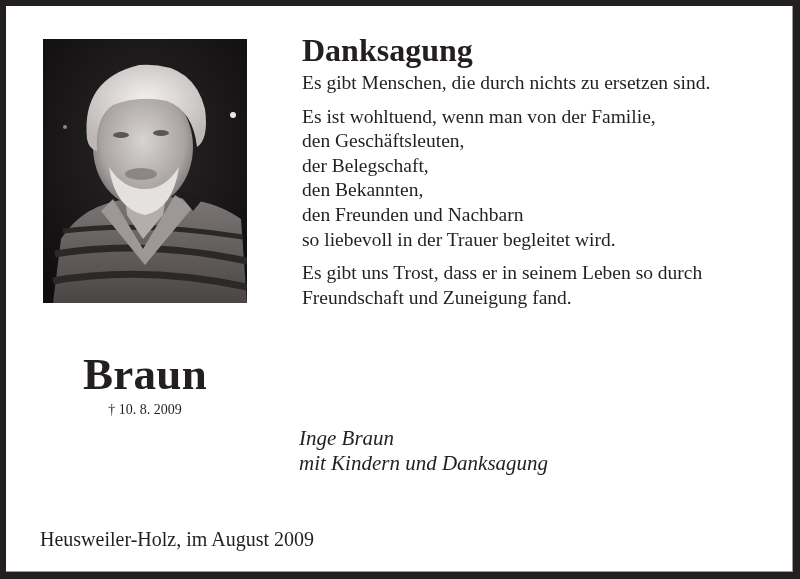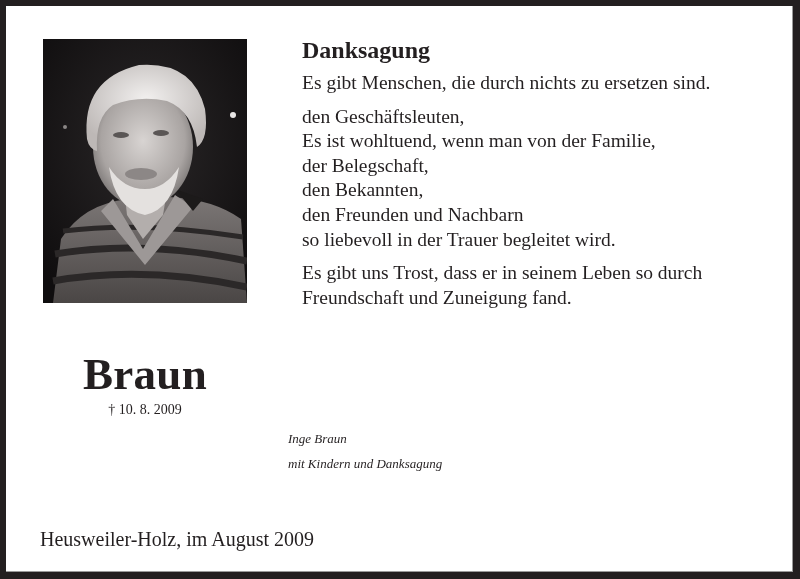--- a/index.html
+++ b/index.html
@@ -45,36 +45,36 @@
       margin-top: 1px;
     }
 
     .right-col {
       position: absolute;
       left: 296px; top: 29px;
       width: 480px;
     }
     .heading {
       font-weight: bold;
-      font-size: 24px;
+      font-size: 32px;
       line-height: 30px;
       margin: 0 0 6px 0;
     }
     .para {
       font-size: 19.5px;
       line-height: 24.6px;
       margin: 0 0 9px 0;
     }
     .para .line { display: block; white-space: nowrap; }
 
     .signature {
       position: absolute;
-      left: 282px; top: 420px;
+      left: 293px; top: 420px;
       font-style: italic;
-      font-size: 13px;
+      font-size: 21px;
       line-height: 25px;
     }
     .signature .line { display: block; white-space: nowrap; }
 
     .footer {
       position: absolute;
       left: 34px; top: 520px;
       font-size: 20px;
       line-height: 26px;
       white-space: nowrap;
@@ -141,22 +141,22 @@
     <div class="heading">Danksagung</div>
 
     <div class="para">
       <span class="line">Es gibt Menschen, die durch nichts zu ersetzen sind.</span>
     </div>
 
     <div class="para">
     </div>
 
     <div class="para">
+      <span class="line">Es ist wohltuend, wenn man von der Familie,</span>
       <span class="line">den Geschäftsleuten,</span>
-      <span class="line">Es ist wohltuend, wenn man von der Familie,</span>
       <span class="line">der Belegschaft,</span>
       <span class="line">den Bekannten,</span>
       <span class="line">den Freunden und Nachbarn</span>
       <span class="line">so liebevoll in der Trauer begleitet wird.</span>
     </div>
 
     <div class="para">
       <span class="line">Es gibt uns Trost, dass er in seinem Leben so durch</span>
       <span class="line">Freundschaft und Zuneigung fand.</span>
     </div>

